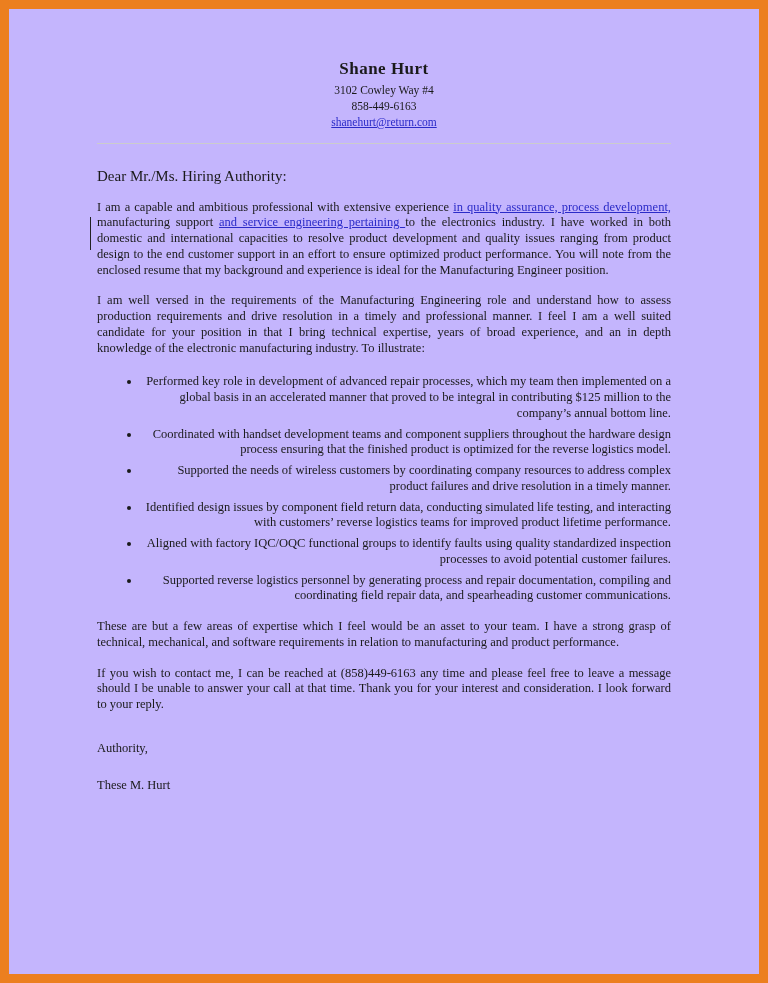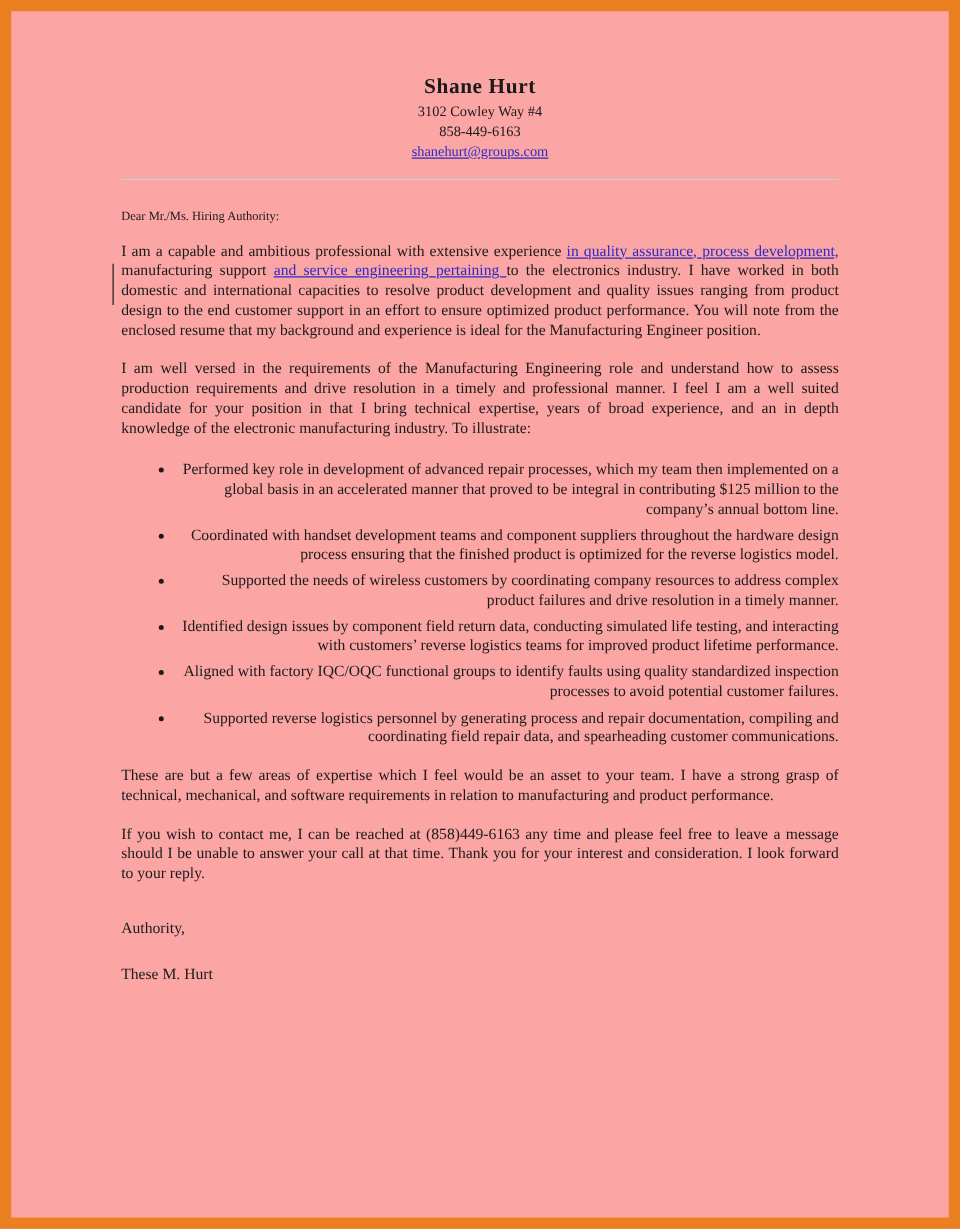--- a/index.html
+++ b/index.html
@@ -6,21 +6,21 @@
   body {
     width: 768px;
     height: 983px;
     position: relative;
     background: #EC7F1F;
     font-family: "Liberation Serif", "DejaVu Serif", serif;
   }
   .page {
     position: absolute;
     top: 9px; left: 9px; right: 9px; bottom: 9px;
-    background: #fca5a5;
+    background: #c4b5fd;
     overflow: hidden;
   }
   .letter {
     padding: 50px 88px 0 88px;
     color: #1a1a1a;
   }
   .letter-header { text-align: center; }
   .sender-name {
     font-size: 17px;
     font-weight: bold;
@@ -37,21 +37,21 @@
     text-decoration: underline;
     display: inline-block;
     margin-top: 1px;
   }
   .header-divider {
     border: none;
     border-top: 1px solid #cccccc;
     margin: 12px 0 0 0;
   }
   .salutation {
-    font-size: 10px;
+    font-size: 15px;
     margin: 24px 0 0 0;
   }
   .para {
     font-size: 12.5px;
     line-height: 1.26;
     text-align: justify;
     margin: 15px 0 0 0;
   }
   .para-wrap { position: relative; }
   .change-bar {
@@ -90,21 +90,21 @@
 <body>
 
 <div class="page">
   <div class="letter">
 
     <header class="letter-header">
       <h1 class="sender-name">Shane Hurt</h1>
       <div class="header-line">3102 Cowley Way #4</div>
       <div class="header-line">858-449-6163</div>
       <div class="header-line">
-        <a href="#" class="email-link">shanehurt@groups.com</a>
+        <a href="#" class="email-link">shanehurt@return.com</a>
       </div>
     </header>
 
     <hr class="header-divider">
 
     <p class="salutation">Dear Mr./Ms. Hiring Authority:</p>
 
     <div class="para-wrap">
       <span class="change-bar"></span>
       <p class="para"><span>I am a capable and ambitious professional with extensive experience </span><span class="ins">in quality assurance, process development,</span><span> manufacturing support </span><span class="ins">and service engineering pertaining </span><span>to the electronics industry. I have worked in both domestic and international capacities to resolve product development and quality issues ranging from product design to the end customer support in an effort to ensure optimized product performance. You will note from the enclosed resume that my background and experience is ideal for the Manufacturing Engineer position.</span></p>

